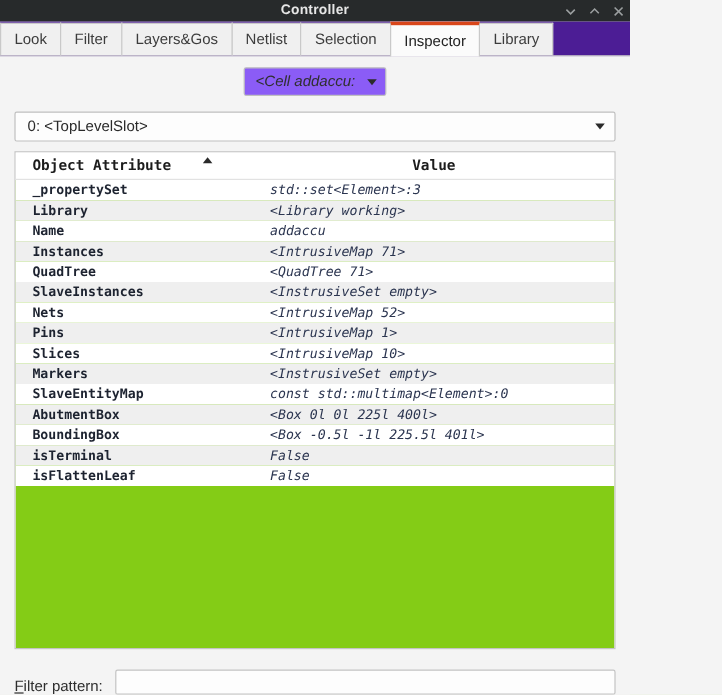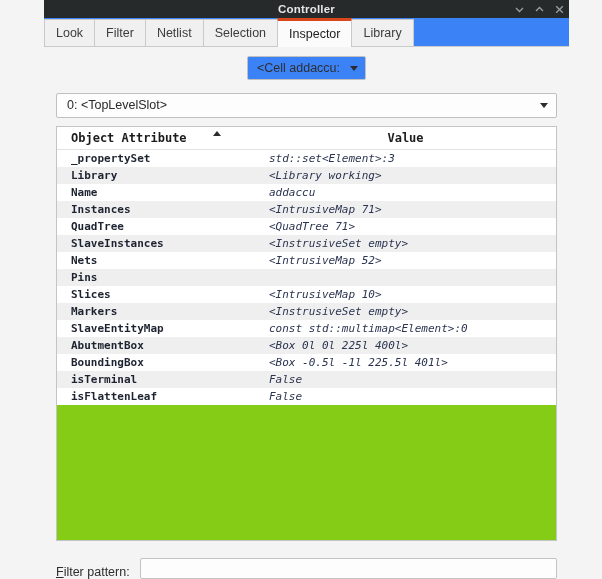--- a/index.html
+++ b/index.html
@@ -9,21 +9,20 @@
     overflow: hidden;
     background: #f4f4f4;
     font-family: "Liberation Sans", sans-serif;
   }
   #app {
     position: relative;
     width: 525px; height: 579px;
     background: #f4f4f4;
     display: flex;
     flex-direction: column;
-    margin-left: 44px;
   }
 
   
   .titlebar {
     height: 18px;
     background: #272a2b;
     color: #dcdcdc;
     display: flex;
     align-items: center;
     position: relative;
@@ -50,21 +49,21 @@
     width: 11px; height: 11px;
     position: relative;
     cursor: pointer;
   }
   .win-btn svg { display: block; }
   .win-btn svg path, .win-btn svg line { stroke: #9b9fa0; }
 
   
   .tabbar {
     height: 29px;
-    background: #3b82f6;
+    background: #4c1d95;
     display: flex;
     align-items: flex-end;
     padding: 0;
     position: relative;
     flex: 0 0 auto;
     border-bottom: 1px solid #c9c9c9;
   }
   .tab {
     height: 27px;
     padding: 0 11px;
@@ -106,30 +105,31 @@
 
   .cellrow {
     height: 42px;
     display: flex;
     align-items: center;
     justify-content: center;
   }
   .combo-small {
     height: 24px;
     min-width: 104px;
-    background: #3b82f6;
+    background: #8b5cf6;
     border: 1px solid #c0c0c0;
     border-radius: 2px;
     display: flex;
     align-items: center;
     padding: 0 7px 0 9px;
     font-size: 12.5px;
     color: #2f2f2f;
     cursor: pointer;
     gap: 10px;
+    font-style: italic;
   }
   .combo-arrow {
     width: 0; height: 0;
     border-left: 4px solid transparent;
     border-right: 4px solid transparent;
     border-top: 5px solid #2b2b2b;
   }
 
   .slotrow {
     padding: 0 12px;
@@ -288,20 +288,23 @@
   </div>
 
   <div class="tabbar">
     <div class="tab">
       <span>Look</span>
     </div>
     <div class="tab">
       <span>Filter</span>
     </div>
     <div class="tab">
+      <span>Layers&amp;Gos</span>
+    </div>
+    <div class="tab">
       <span>Netlist</span>
     </div>
     <div class="tab">
       <span>Selection</span>
     </div>
     <div class="tab active">
       <span>Inspector</span>
     </div>
     <div class="tab">
       <span>Library</span>
@@ -359,20 +362,21 @@
         <div class="row even">
           <div class="cell-attr">SlaveInstances</div>
           <div class="cell-value">&lt;InstrusiveSet empty&gt;</div>
         </div>
         <div class="row odd">
           <div class="cell-attr">Nets</div>
           <div class="cell-value">&lt;IntrusiveMap 52&gt;</div>
         </div>
         <div class="row even">
           <div class="cell-attr">Pins</div>
+          <div class="cell-value">&lt;IntrusiveMap 1&gt;</div>
         </div>
         <div class="row odd">
           <div class="cell-attr">Slices</div>
           <div class="cell-value">&lt;IntrusiveMap 10&gt;</div>
         </div>
         <div class="row even">
           <div class="cell-attr">Markers</div>
           <div class="cell-value">&lt;InstrusiveSet empty&gt;</div>
         </div>
         <div class="row odd">

